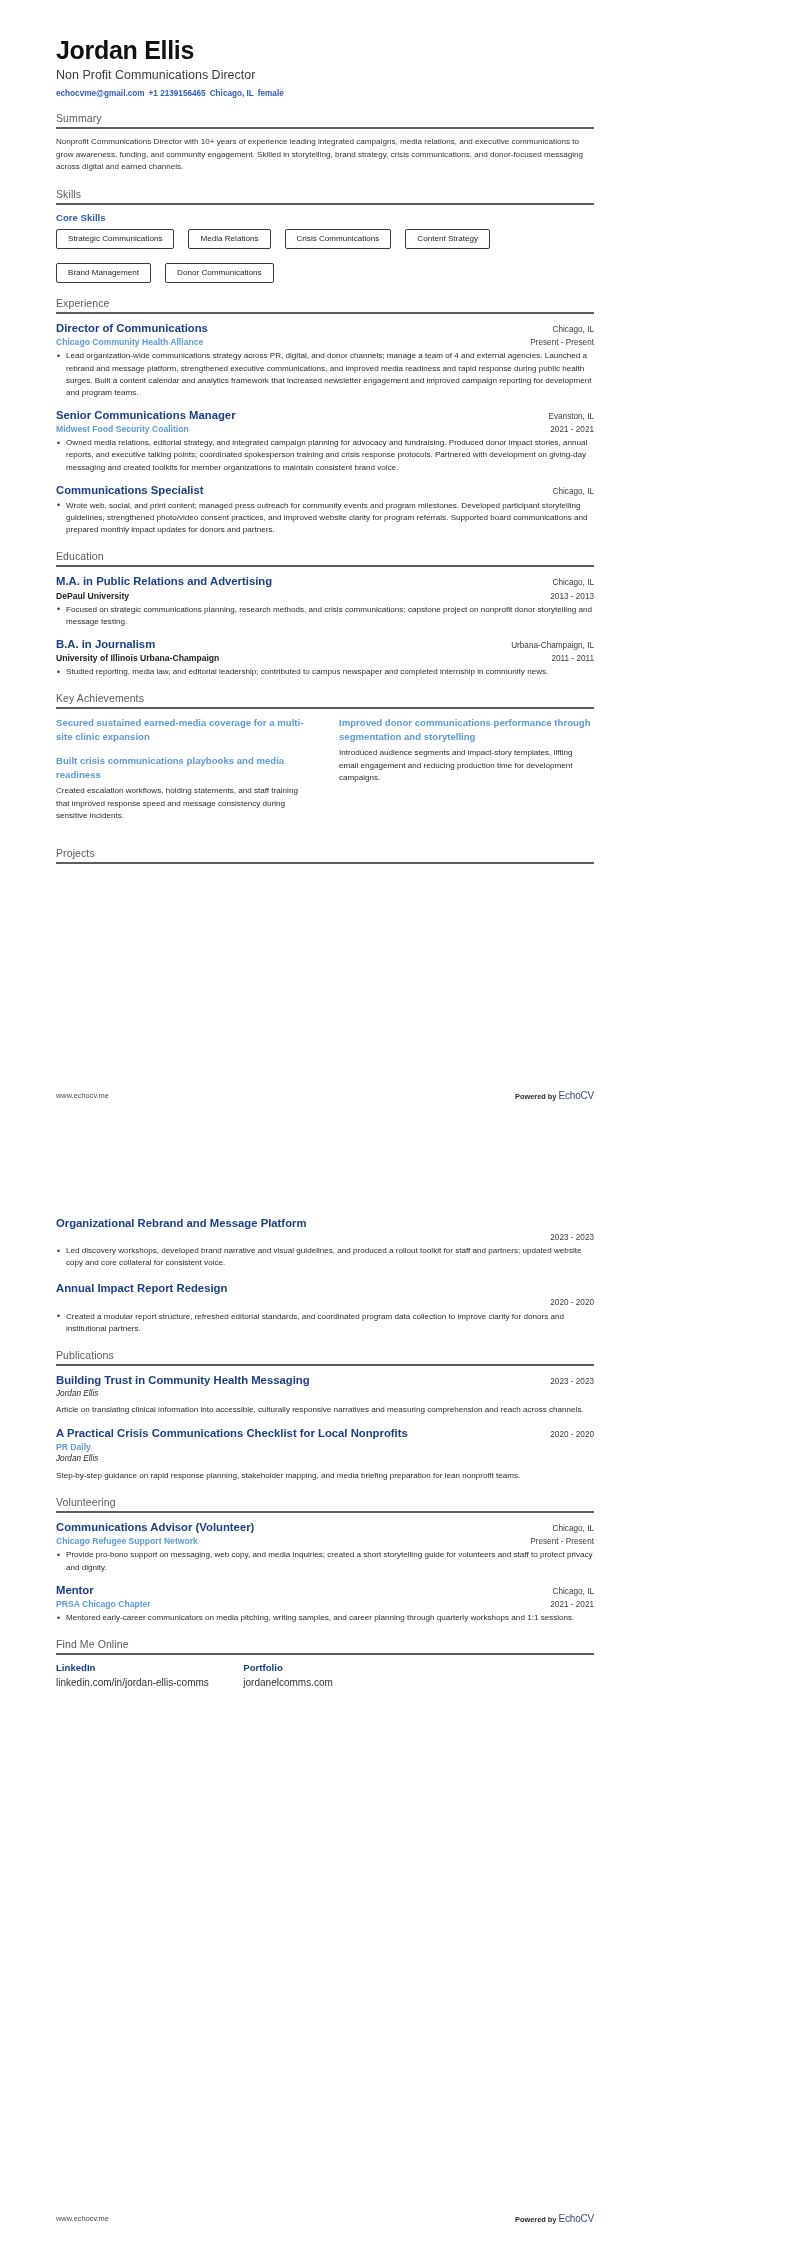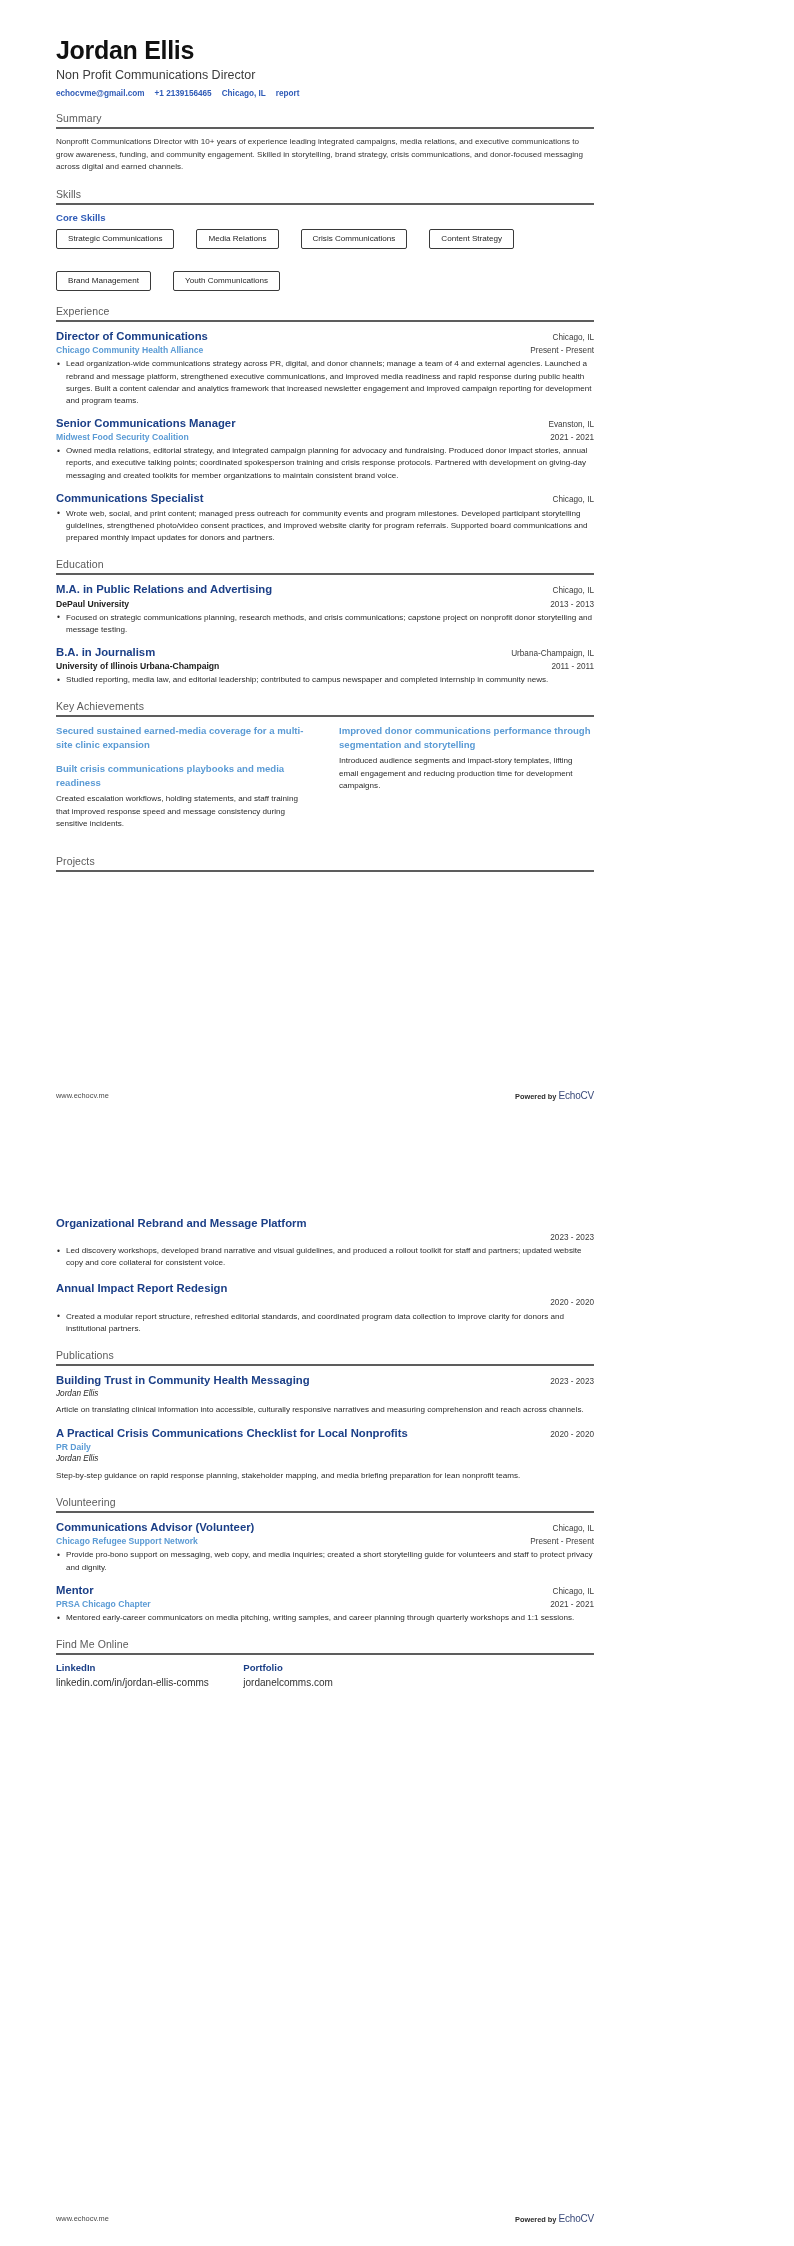--- a/index.html
+++ b/index.html
@@ -34,21 +34,21 @@
   .headline {
     font-size: 12.5px;
     color: #3c3c3c;
     margin-top: 3px;
     line-height: 1.3;
   }
   .contact-row {
     margin-top: 6px;
     display: flex;
     flex-wrap: wrap;
-    gap: 10px;
+    gap: 4px;
     font-size: 8.2px;
     color: #2f5bb7;
     font-weight: 600;
   }
   .contact-row span { white-space: nowrap; }
 
   
   .section { margin-top: 14px; }
   .section-title {
     font-size: 10.5px;
@@ -71,21 +71,21 @@
     text-align: left;
   }
 
   
   .skill-group-title {
     font-size: 9.6px;
     color: #2f5bb7;
     font-weight: 600;
     margin-bottom: 6px;
   }
-  .chips { display: flex; flex-wrap: wrap; gap: 22px; }
+  .chips { display: flex; flex-wrap: wrap; gap: 14px; }
   .chip {
     border: 1px solid #3a3a3a;
     border-radius: 2px;
     padding: 5px 11px;
     font-size: 8.1px;
     color: #262626;
     line-height: 1;
     background: #fff;
   }
 
@@ -250,41 +250,41 @@
 
 <div class="page">
 
   <div>
     <div class="name">Jordan Ellis</div>
     <div class="headline">Non Profit Communications Director</div>
     <div class="contact-row">
       <span>echocvme@gmail.com</span>
       <span>+1 2139156465</span>
       <span>Chicago, IL</span>
-      <span>report</span>
+      <span>female</span>
     </div>
   </div>
 
   <div class="section">
     <div class="section-title">Summary</div>
     <div class="section-rule"></div>
     <div class="summary-text">Nonprofit Communications Director with 10+ years of experience leading integrated campaigns, media relations, and executive communications to grow awareness, funding, and community engagement. Skilled in storytelling, brand strategy, crisis communications, and donor-focused messaging across digital and earned channels.</div>
   </div>
 
   <div class="section">
     <div class="section-title">Skills</div>
     <div class="section-rule"></div>
     <div class="skill-group-title">Core Skills</div>
     <div class="chips">
       <span class="chip">Strategic Communications</span>
       <span class="chip">Media Relations</span>
       <span class="chip">Crisis Communications</span>
       <span class="chip">Content Strategy</span>
       <span class="chip">Brand Management</span>
-      <span class="chip">Youth Communications</span>
+      <span class="chip">Donor Communications</span>
     </div>
   </div>
 
   <div class="section">
     <div class="section-title">Experience</div>
     <div class="section-rule"></div>
 
     <div class="entry">
       <div class="entry-head">
         <div class="entry-title">Director of Communications</div>

